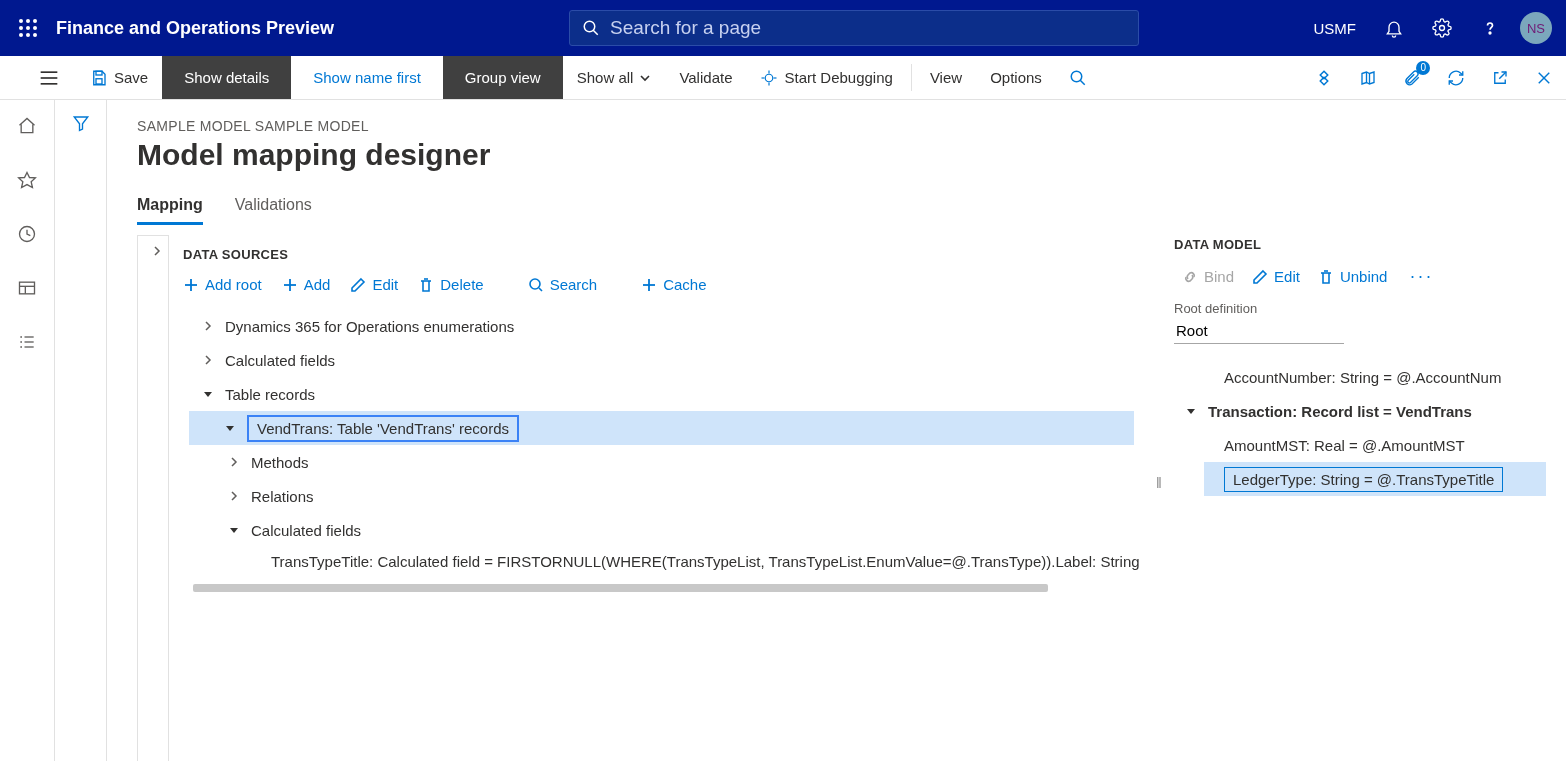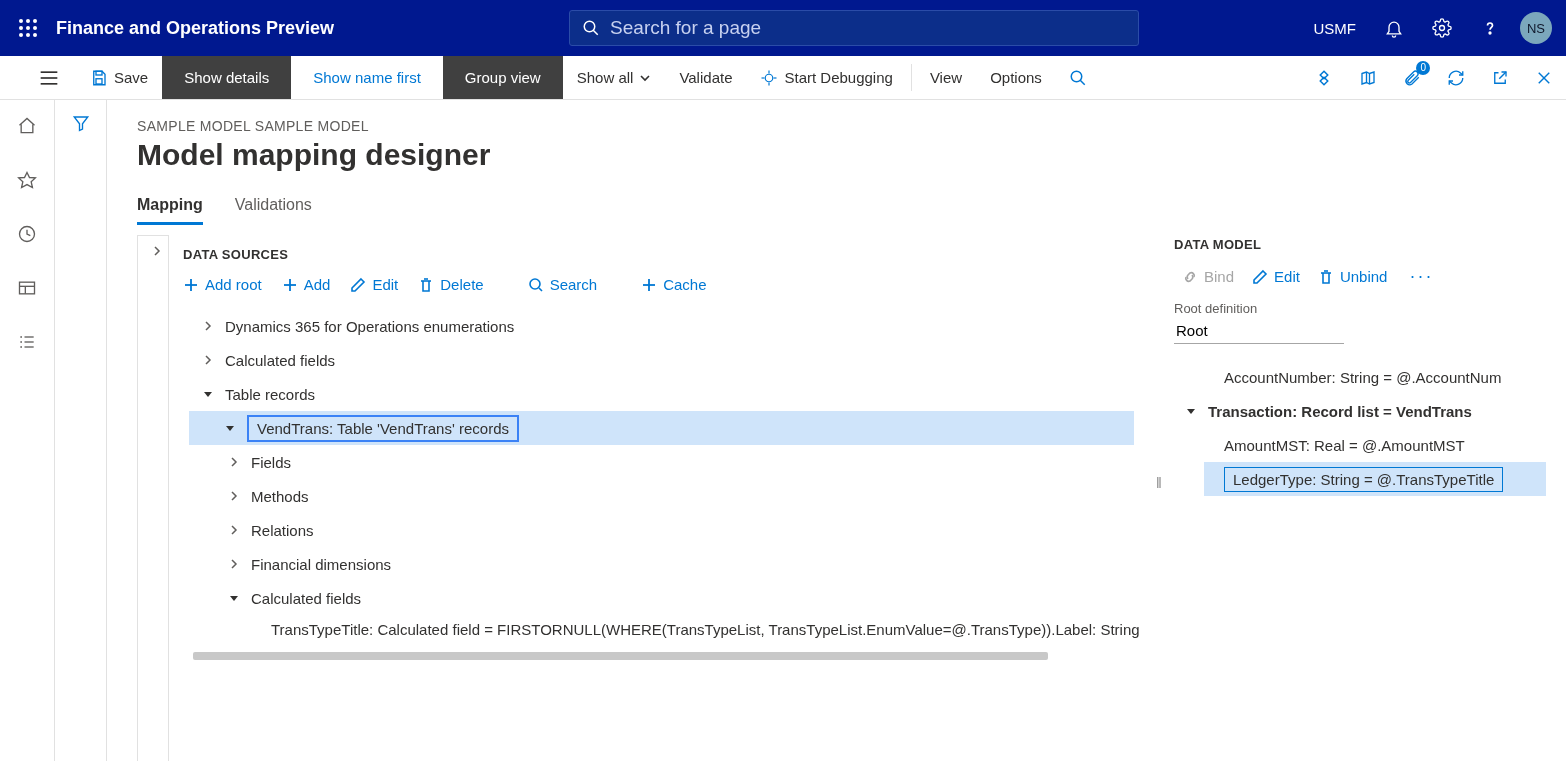--- a/index.html
+++ b/index.html
@@ -12,21 +12,21 @@
   .app-title { font-size: 18px; font-weight: 600; margin-right: 40px; white-space: nowrap; }
   .search-wrap { flex: 0 0 570px; margin-left: 195px; }
   .search-box { width: 100%; height: 36px; background: #0c2e8a; border: 1px solid #2b4ca8; border-radius: 3px; display: flex; align-items: center; padding: 0 12px; }
   .search-box svg { width: 18px; height: 18px; margin-right: 10px; }
   .search-box input { flex: 1; background: transparent; border: none; outline: none; color: #fff; font-size: 19px; }
   .search-box input::placeholder { color: #c7d1f0; }
   .top-right { margin-left: auto; display: flex; align-items: center; height: 45px; justify-content: space-between; }
   .entity-txt { font-size: 15px; padding: 0 14px; }
   .tb-icon { width: 48px; height: 56px; display: flex; align-items: center; justify-content: center; cursor: pointer; }
   .tb-icon svg { width: 20px; height: 20px; }
-  .avatar { width: 32px; height: 32px; border-radius: 50%; background: #7ba7bc; color: #0f172a; display: flex; align-items: center; justify-content: center; font-size: 13px; margin: 0 14px 0 6px; }
+  .avatar { width: 32px; height: 32px; border-radius: 50%; background: #7ba7bc; color: #701a75; display: flex; align-items: center; justify-content: center; font-size: 13px; margin: 0 14px 0 6px; }
 
   
   .action-bar { height: 44px; background: #fff; border-bottom: 1px solid #e1e1e1; display: flex; align-items: stretch; padding-left: 21px; }
   .hamburger { width: 55px; display: flex; align-items: center; justify-content: center; cursor: pointer; }
   .hamburger svg { width: 20px; height: 16px; }
   .ab-btn { display: flex; align-items: center; padding: 0 14px; font-size: 15px; cursor: pointer; color: #323130; }
   .ab-btn svg { width: 18px; height: 18px; margin-right: 6px; }
   .ab-btn.save svg { stroke: #0078d4; }
   .ab-btn.primary { background: #404040; color: #fff; padding: 0 22px; }
   .ab-btn.secondary { color: #0078d4; padding: 0 22px; }
@@ -388,45 +388,29 @@
                   </span>
                   <span class="node-box">VendTrans: Table 'VendTrans' records</span>
                 </div>
             </div>
             <div class="tree-row ind3">
                 <span class="tw">
                   <svg viewBox="0 0 10 10" fill="none" stroke="#605e5c" stroke-width="1.5">
                     <polyline points="3,1 7,5 3,9"></polyline>
                   </svg>
                 </span>
-                <span>Fields</span>
+                <span>Methods</span>
               </div>
             <div class="tree-row ind3">
                 <span class="tw">
                   <svg viewBox="0 0 10 10" fill="none" stroke="#605e5c" stroke-width="1.5">
                     <polyline points="3,1 7,5 3,9"></polyline>
                   </svg>
                 </span>
-                <span>Methods</span>
-              </div>
-            <div class="tree-row ind3">
-                <span class="tw">
-                  <svg viewBox="0 0 10 10" fill="none" stroke="#605e5c" stroke-width="1.5">
-                    <polyline points="3,1 7,5 3,9"></polyline>
-                  </svg>
-                </span>
                 <span>Relations</span>
-              </div>
-            <div class="tree-row ind3">
-                <span class="tw">
-                  <svg viewBox="0 0 10 10" fill="none" stroke="#605e5c" stroke-width="1.5">
-                    <polyline points="3,1 7,5 3,9"></polyline>
-                  </svg>
-                </span>
-                <span>Financial dimensions</span>
               </div>
             <div class="tree-row ind3">
                 <span class="tw">
                   <svg viewBox="0 0 10 10" fill="#323130">
                     <polygon points="1,3 9,3 5,8"></polygon>
                   </svg>
                 </span>
                 <span>Calculated fields</span>
               </div>
             <div class="tree-row leaf-long">

